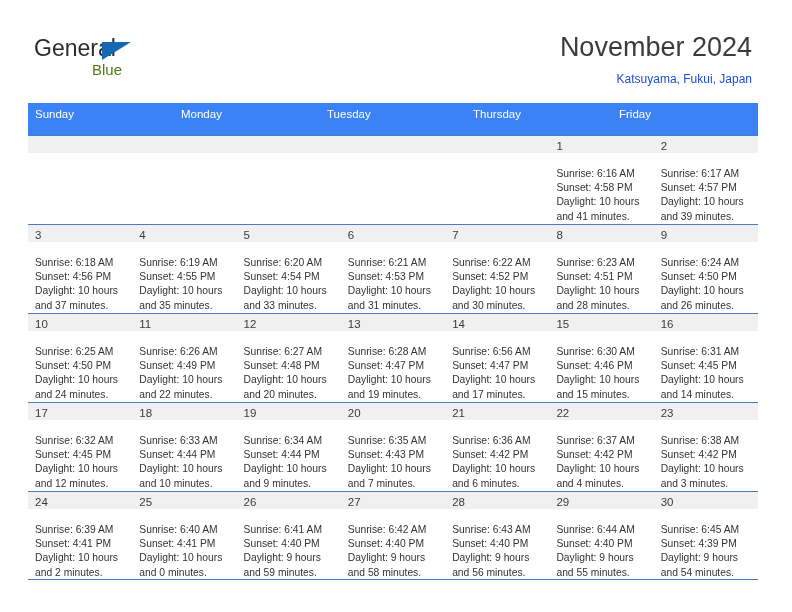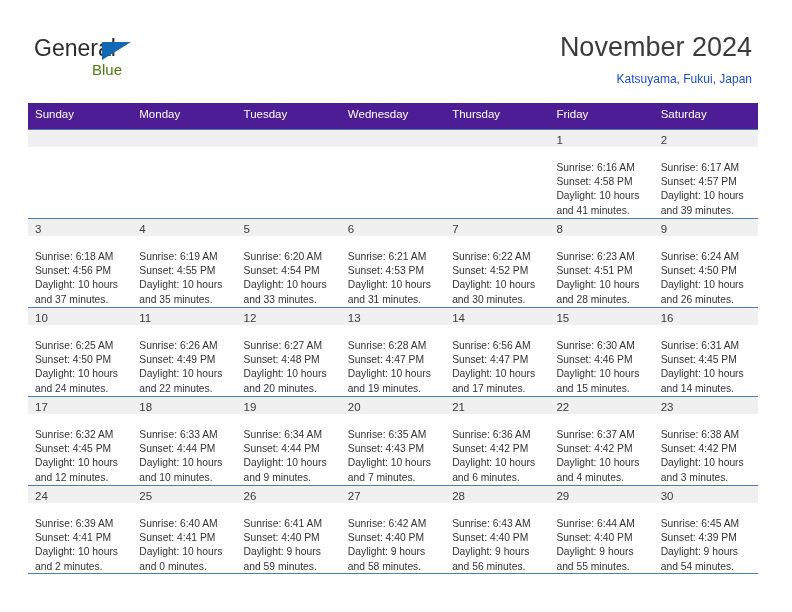--- a/index.html
+++ b/index.html
@@ -86,22 +86,22 @@
 
   
   .calendar {
     position: absolute;
     left: 28px;
     top: 103px;
     width: 730px;
   }
   .dow-row {
     display: flex;
-    background: #4c1d95;
-    height: 26px;
+    background: #3b82f6;
+    height: 32px;
   }
   .dow {
     flex: 1 1 0;
     color: #ffffff;
     font-size: 11.5px;
     line-height: 22px;
     padding-left: 7px;
     box-sizing: border-box;
     white-space: nowrap;
   }
@@ -163,24 +163,22 @@
     </div>
 
   </div>
 
   <div class="calendar">
 
     <div class="dow-row">
       <div class="dow">Sunday</div>
       <div class="dow">Monday</div>
       <div class="dow">Tuesday</div>
-      <div class="dow">Wednesday</div>
       <div class="dow">Thursday</div>
       <div class="dow">Friday</div>
-      <div class="dow">Saturday</div>
     </div>
 
     <div class="week">
       <div class="cell empty">
         <div class="daynum-band"><span class="daynum"></span></div>
         <div class="cell-info">
           <div></div>
           <div></div>
           <div></div>
           <div></div>

